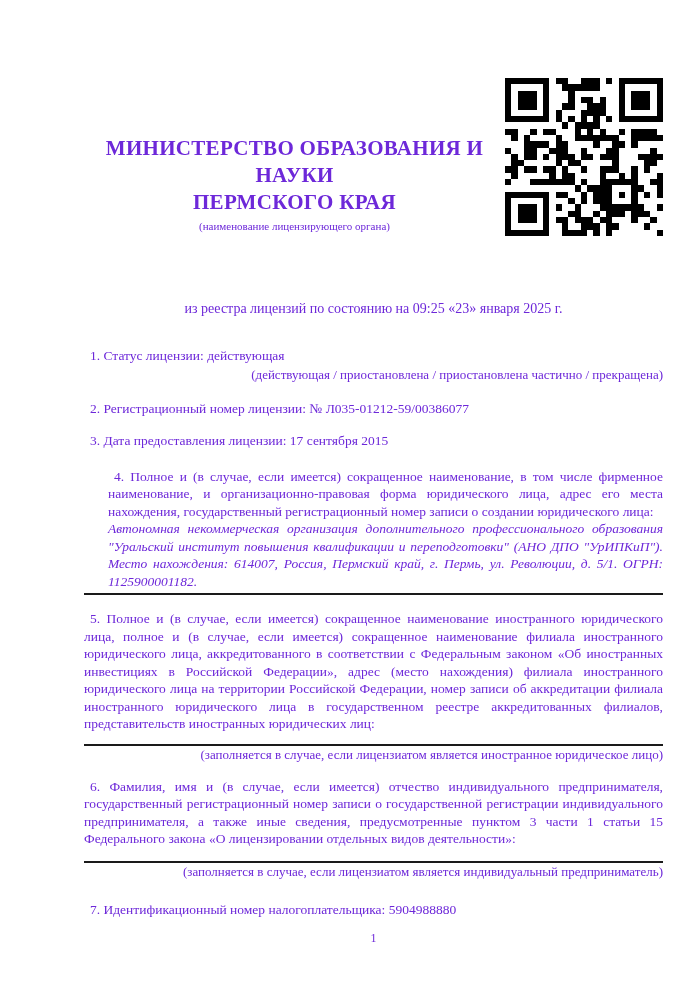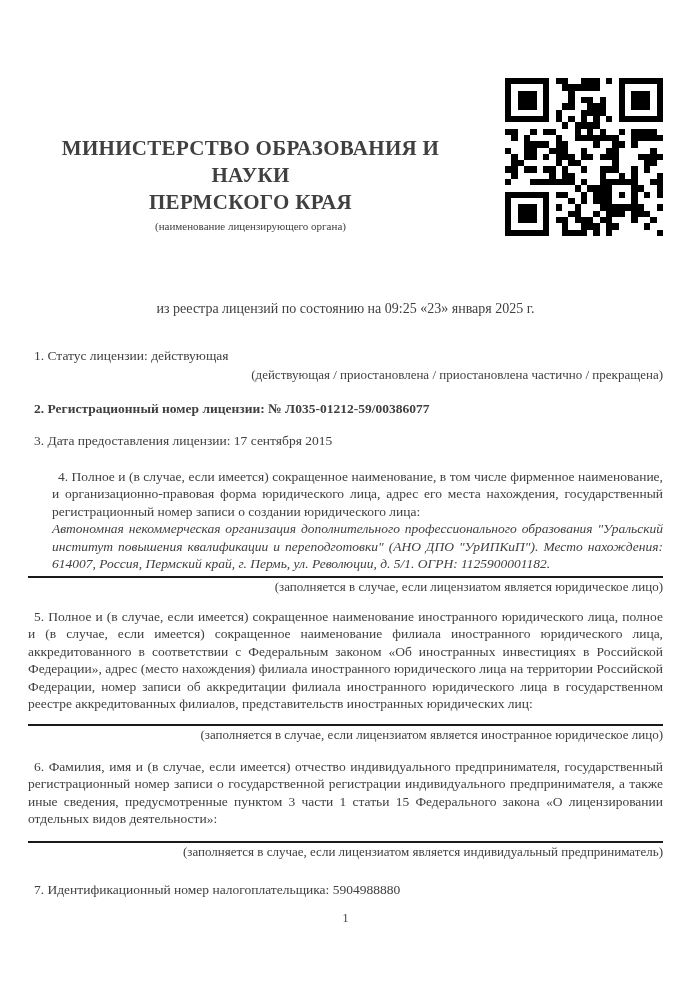--- a/index.html
+++ b/index.html
@@ -1,39 +1,39 @@
 <!DOCTYPE html>
 <html lang="ru"><head>
 <meta charset="utf-8">
 <style>
   html,body{margin:0;padding:0;background:#fff;}
   .page{
     position:relative;
     width:688px;height:990px;
     box-sizing:border-box;
-    padding:78px 25px 0 28px;
+    padding:78px 25px 0 84px;
     background:#fff;
-    color:#404040;
+    color:#6d28d9;
     font-family:"Liberation Serif","DejaVu Serif",serif;
     overflow:hidden;
   }
   .header{display:flex;justify-content:space-between;align-items:flex-start;}
   .header-left{width:445px;text-align:center;padding-top:57px;}
   .ministry-title{font-size:21px;font-weight:bold;line-height:27px;letter-spacing:.3px;}
   .ministry-caption{font-size:11px;margin-top:4px;}
   .qr-box{width:158px;height:158px;flex:0 0 auto;}
   .qr-box svg{width:158px;height:158px;display:block;}
   .doc-title{text-align:center;margin-top:64px;font-size:14px;line-height:18px;}
   .item{font-size:13.5px;line-height:17.5px;text-align:justify;text-indent:6px;}
   .item .cont{text-indent:0;font-style:italic;}
   .fill-caption{font-size:13px;text-align:right;line-height:13px;}
   .rule{border-top:2px solid #1a1a1a;height:0;}
   .m-item1{margin-top:29px;}
   .m-cap1{margin-top:3px;}
-  .m-item2{margin-top:19px;font-weight:bold;}
+  .m-item2{margin-top:19px;}
   .m-item3{margin-top:15px;}
   .m-item4{margin-top:18px;margin-left:24px;}
   .m-rule4{margin-top:3px;}
   .m-cap4{margin-top:2px;}
   .m-item5{margin-top:15px;}
   .m-rule5{margin-top:11px;}
   .m-cap5{margin-top:2px;}
   .m-item6{margin-top:17px;}
   .m-rule6{margin-top:13px;}
   .m-cap6{margin-top:2px;}
@@ -380,21 +380,20 @@
 
   <div class="item m-item2">2. Регистрационный номер лицензии: № Л035-01212-59/00386077</div>
 
   <div class="item m-item3">3. Дата предоставления лицензии: 17 сентября 2015</div>
 
   <div class="item m-item4">
     <div>4. Полное и (в случае, если имеется) сокращенное наименование, в том числе фирменное наименование, и организационно-правовая форма юридического лица, адрес его места нахождения, государственный регистрационный номер записи о создании юридического лица:</div>
     <div class="cont">Автономная некоммерческая организация дополнительного профессионального образования "Уральский институт повышения квалификации и переподготовки" (АНО ДПО "УрИПКиП"). Место нахождения: 614007, Россия, Пермский край, г. Пермь, ул. Революции, д. 5/1. ОГРН: 1125900001182.</div>
   </div>
   <div class="rule m-rule4"></div>
-  <div class="fill-caption m-cap4">(заполняется в случае, если лицензиатом является юридическое лицо)</div>
 
   <div class="item m-item5">5. Полное и (в случае, если имеется) сокращенное наименование иностранного юридического лица, полное и (в случае, если имеется) сокращенное наименование филиала иностранного юридического лица, аккредитованного в соответствии с Федеральным законом «Об иностранных инвестициях в Российской Федерации», адрес (место нахождения) филиала иностранного юридического лица на территории Российской Федерации, номер записи об аккредитации филиала иностранного юридического лица в государственном реестре аккредитованных филиалов, представительств иностранных юридических лиц:</div>
   <div class="rule m-rule5"></div>
   <div class="fill-caption m-cap5">(заполняется в случае, если лицензиатом является иностранное юридическое лицо)</div>
 
   <div class="item m-item6">6. Фамилия, имя и (в случае, если имеется) отчество индивидуального предпринимателя, государственный регистрационный номер записи о государственной регистрации индивидуального предпринимателя, а также иные сведения, предусмотренные пунктом 3 части 1 статьи 15 Федерального закона «О лицензировании отдельных видов деятельности»:</div>
   <div class="rule m-rule6"></div>
   <div class="fill-caption m-cap6">(заполняется в случае, если лицензиатом является индивидуальный предприниматель)</div>
 
   <div class="item m-item7">7. Идентификационный номер налогоплательщика: 5904988880</div>

